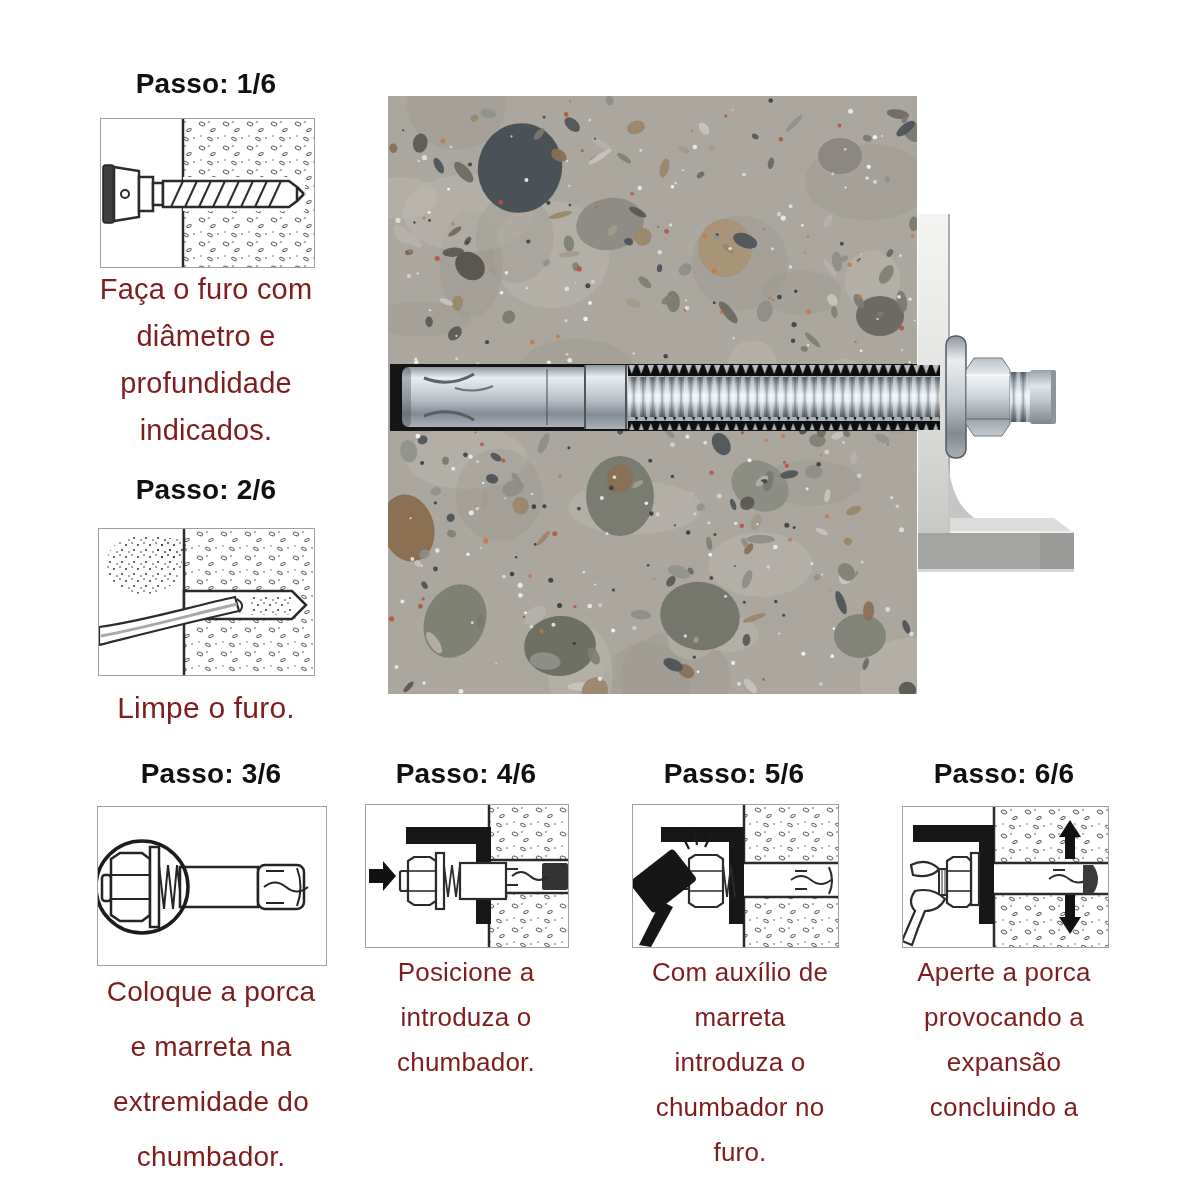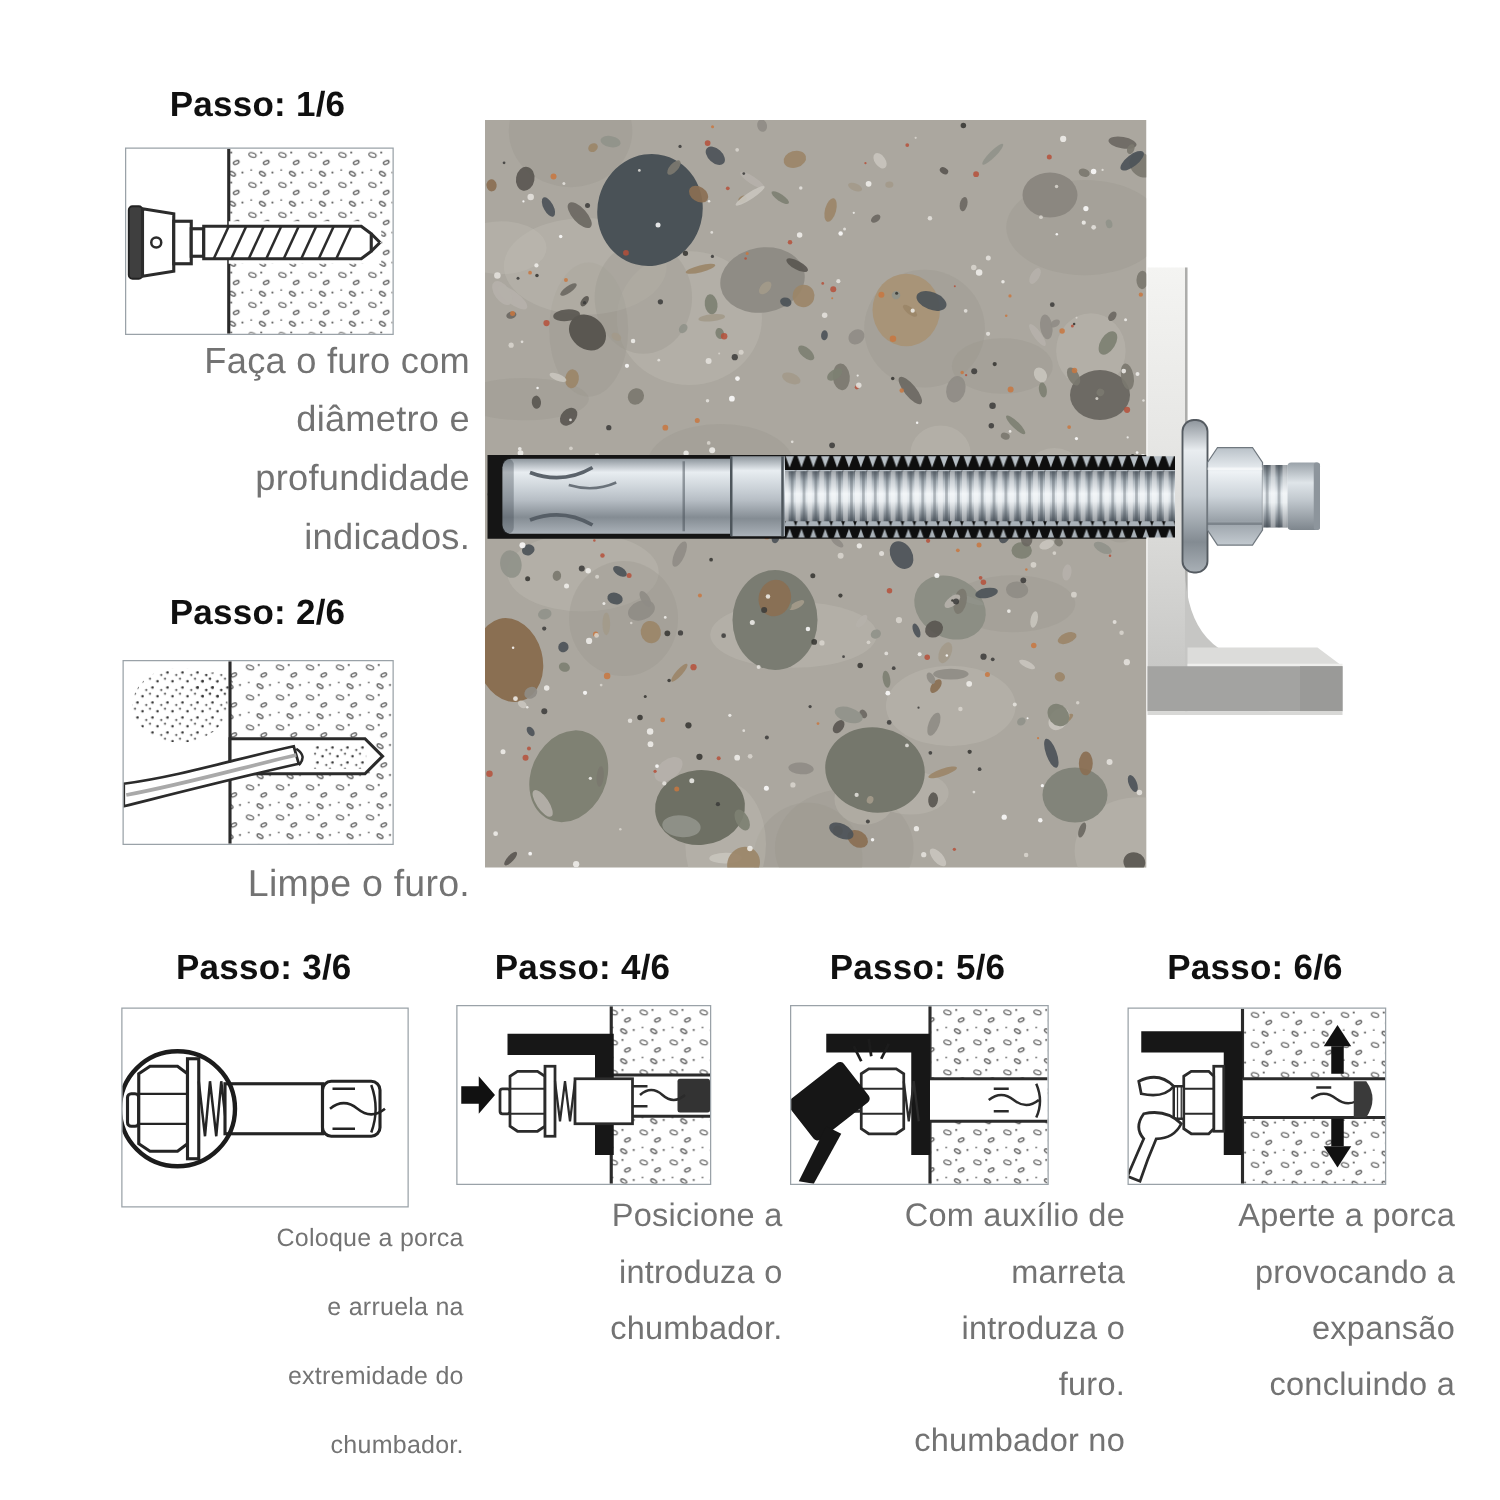--- a/index.html
+++ b/index.html
@@ -1,24 +1,24 @@
 <!DOCTYPE html>
 <html><head>
 <meta charset="utf-8">
 <style>
   html,body{margin:0;padding:0;background:#ffffff;}
   #canvas{position:relative;width:1200px;height:1200px;background:#ffffff;overflow:hidden;
           font-family:"Liberation Sans","DejaVu Sans",sans-serif;margin-top:16px;}
   .step-title{position:absolute;text-align:center;font-size:28px;font-weight:700;color:#101010;letter-spacing:.2px;}
   .box{position:absolute;background:#fff;border:1px solid #9aa2a8;box-sizing:content-box;}
   .box svg{display:block;}
-  .cap{position:absolute;text-align:right;color:#737373;letter-spacing:.2px;}
+  .cap{position:absolute;text-align:center;color:#7f1d1d;letter-spacing:.2px;}
   .c-lg{font-size:29px;line-height:47px;}
   .c-xl{font-size:30px;line-height:40px;}
-  .c-md{font-size:20px;line-height:55px;}
+  .c-md{font-size:28px;line-height:55px;}
   .c-sm{font-size:26px;line-height:45px;}
 </style>
 </head>
 <body>
 
 <div id="canvas">
 
   <div class="step-title" style="left:56px;top:52px;width:300px;">Passo: 1/6</div>
   <div class="step-title" style="left:56px;top:458px;width:300px;">Passo: 2/6</div>
   <div class="step-title" style="left:61px;top:742px;width:300px;">Passo: 3/6</div>
@@ -231,35 +231,35 @@
     <div>Faça o furo com</div>
     <div>diâmetro e</div>
     <div>profundidade</div>
     <div>indicados.</div>
   </div>
   <div class="cap c-xl" style="left:36px;top:672px;width:340px;">
     <div>Limpe o furo.</div>
   </div>
   <div class="cap c-md" style="left:51px;top:948px;width:320px;">
     <div>Coloque a porca</div>
-    <div>e arruela na</div>
+    <div>e marreta na</div>
     <div>extremidade do</div>
     <div>chumbador.</div>
   </div>
   <div class="cap c-sm" style="left:306px;top:934px;width:320px;">
     <div>Posicione a</div>
     <div>introduza o</div>
     <div>chumbador.</div>
   </div>
   <div class="cap c-sm" style="left:580px;top:934px;width:320px;">
     <div>Com auxílio de</div>
     <div>marreta</div>
     <div>introduza o</div>
+    <div>chumbador no</div>
     <div>furo.</div>
-    <div>chumbador no</div>
   </div>
   <div class="cap c-sm" style="left:844px;top:934px;width:320px;">
     <div>Aperte a porca</div>
     <div>provocando a</div>
     <div>expansão</div>
     <div>concluindo a</div>
   </div>
 
   <svg id="photo-svg" style="position:absolute;left:388px;top:80px;" width="692" height="600" viewBox="388 80 692 600">
     <defs>

